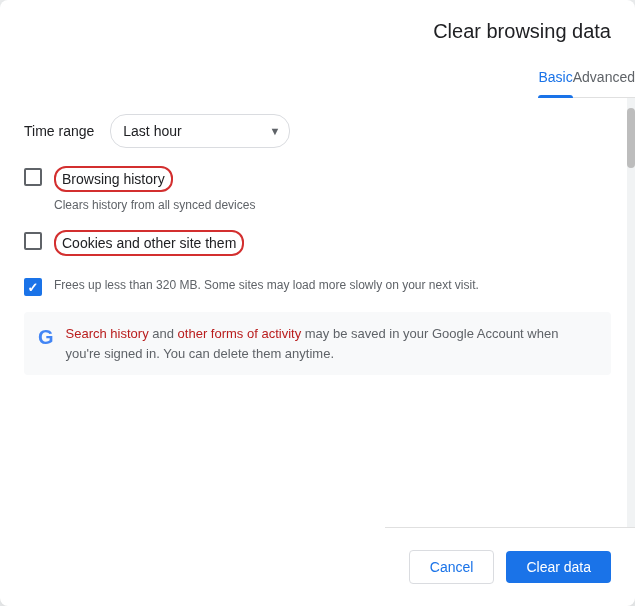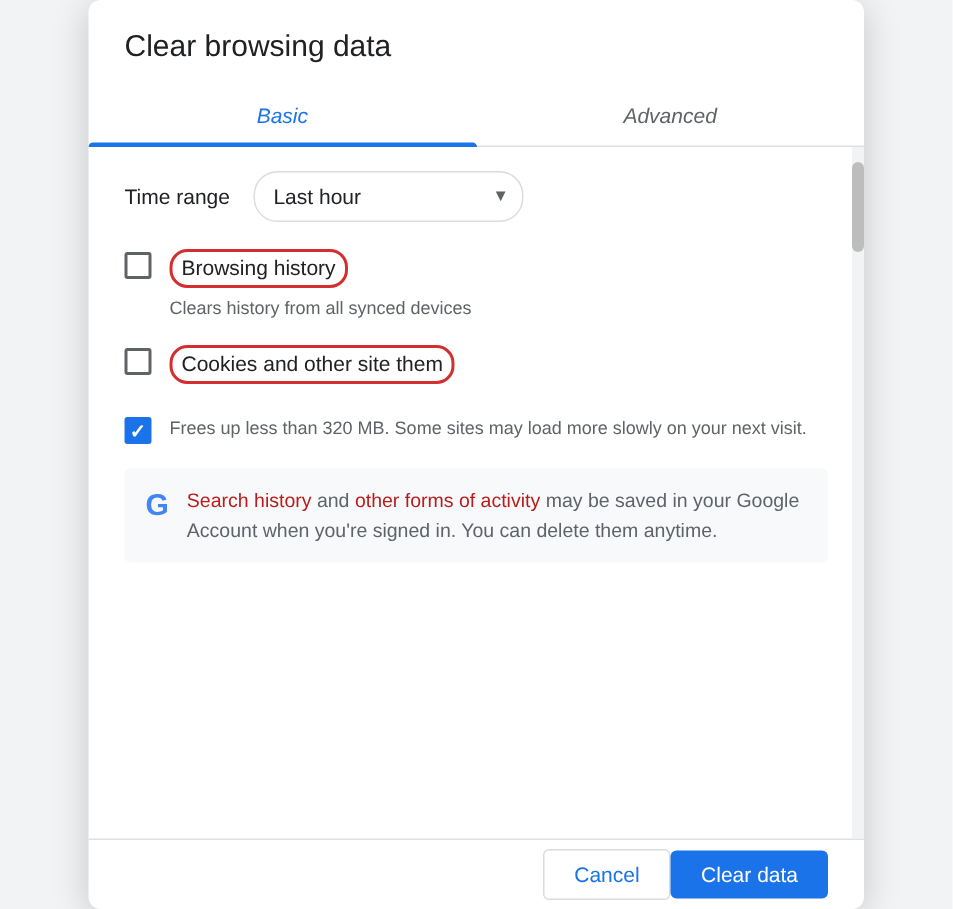--- a/index.html
+++ b/index.html
@@ -10,25 +10,26 @@
       display: flex;
       align-items: center;
       justify-content: center;
       min-height: 100vh;
     }
 
     .dialog {
       background: #fff;
       border-radius: 8px;
       box-shadow: 0 4px 24px rgba(0,0,0,0.18);
-      width: 517px;
+      width: 635px;
       min-height: 606px;
       display: flex;
       flex-direction: column;
       overflow: hidden;
+      align-items: flex-end;
     }
 
     .dialog-title {
       font-size: 20px;
       font-weight: 400;
       color: #202124;
       padding: 20px 24px 12px 24px;
     }
 
     .tabs {
@@ -39,21 +40,20 @@
 
     .tab {
       flex: 1;
       text-align: center;
       padding: 14px 0 12px 0;
       font-size: 14px;
       cursor: pointer;
       color: #5f6368;
       font-weight: 500;
       position: relative;
-      font-style: italic;
     }
 
     .tab.active {
       color: #1a73e8;
     }
 
     .tab.active::after {
       content: '';
       position: absolute;
       bottom: -1px;
@@ -219,22 +219,22 @@
     .info-text a {
       color: #b91c1c;
       cursor: pointer;
       margin-top: 15px;
     }
 
     .dialog-footer {
       display: flex;
       justify-content: flex-end;
       align-items: center;
-      padding: 6px 24px;
-      gap: 0;
+      padding: 22px 24px;
+      gap: 12px;
       border-top: 1px solid #e0e0e0;
       margin-top: auto;
     }
 
     .btn-cancel {
       padding: 8px 20px;
       border: 1px solid #dadce0;
       border-radius: 4px;
       background: #fff;
       color: #1a73e8;

